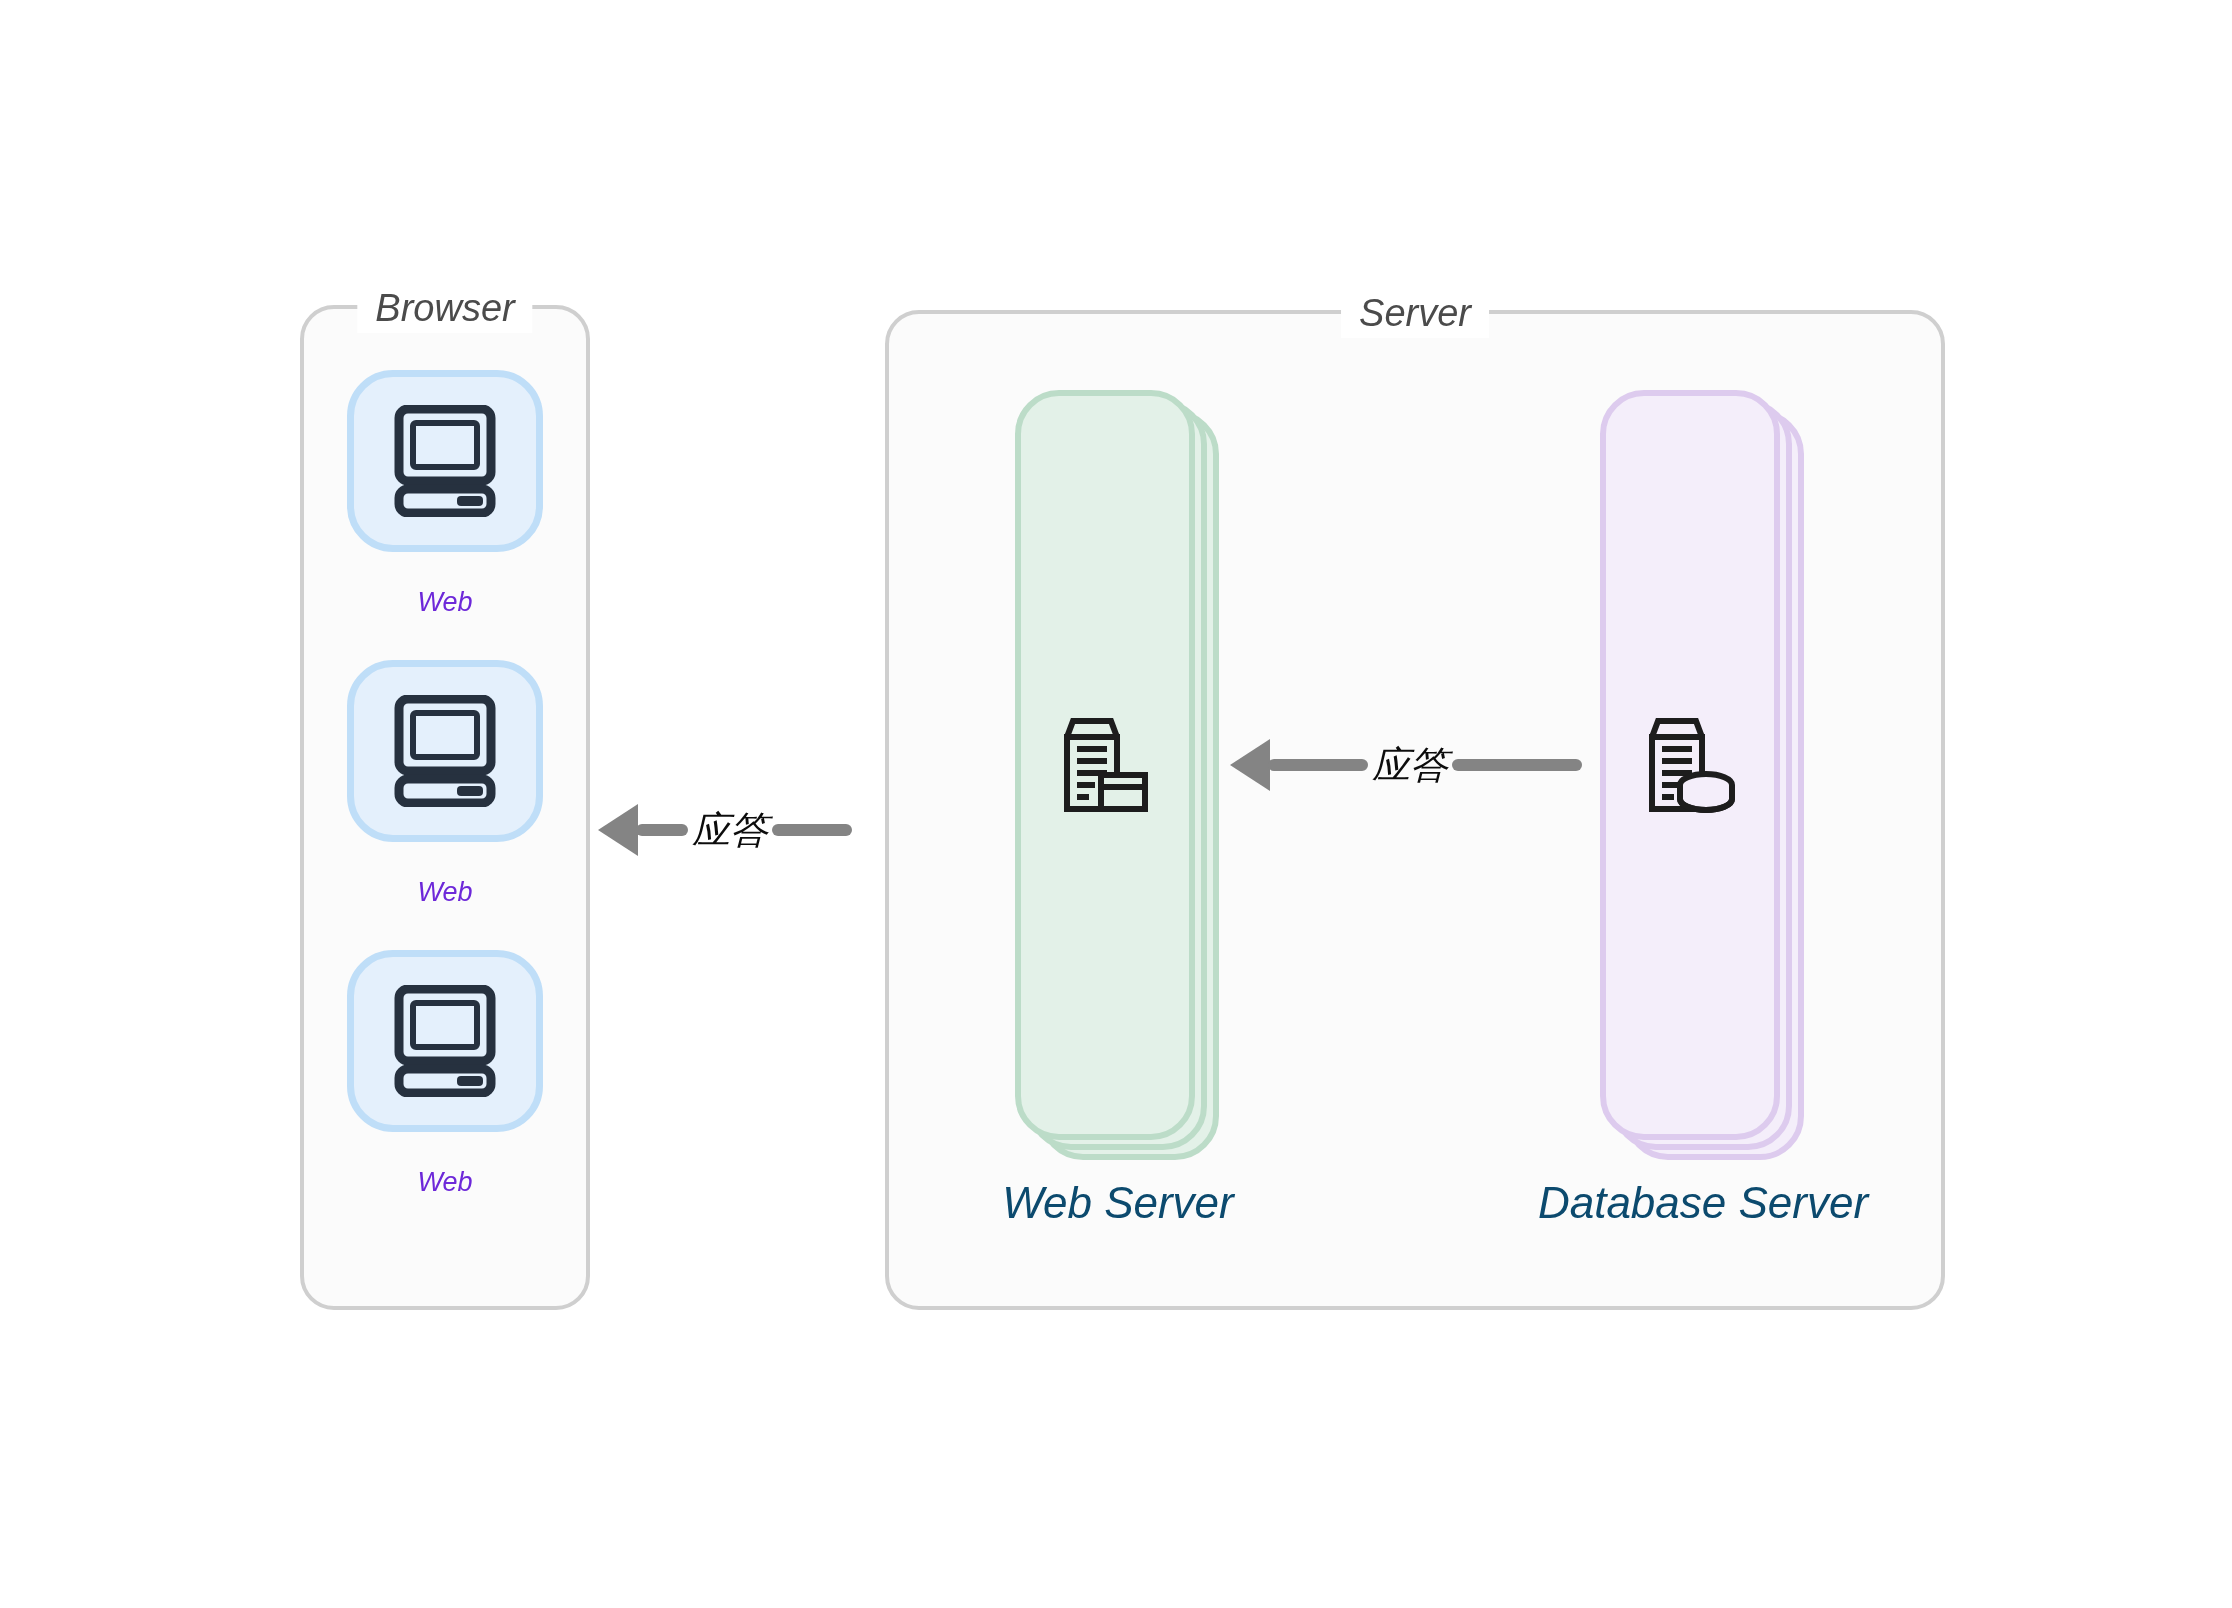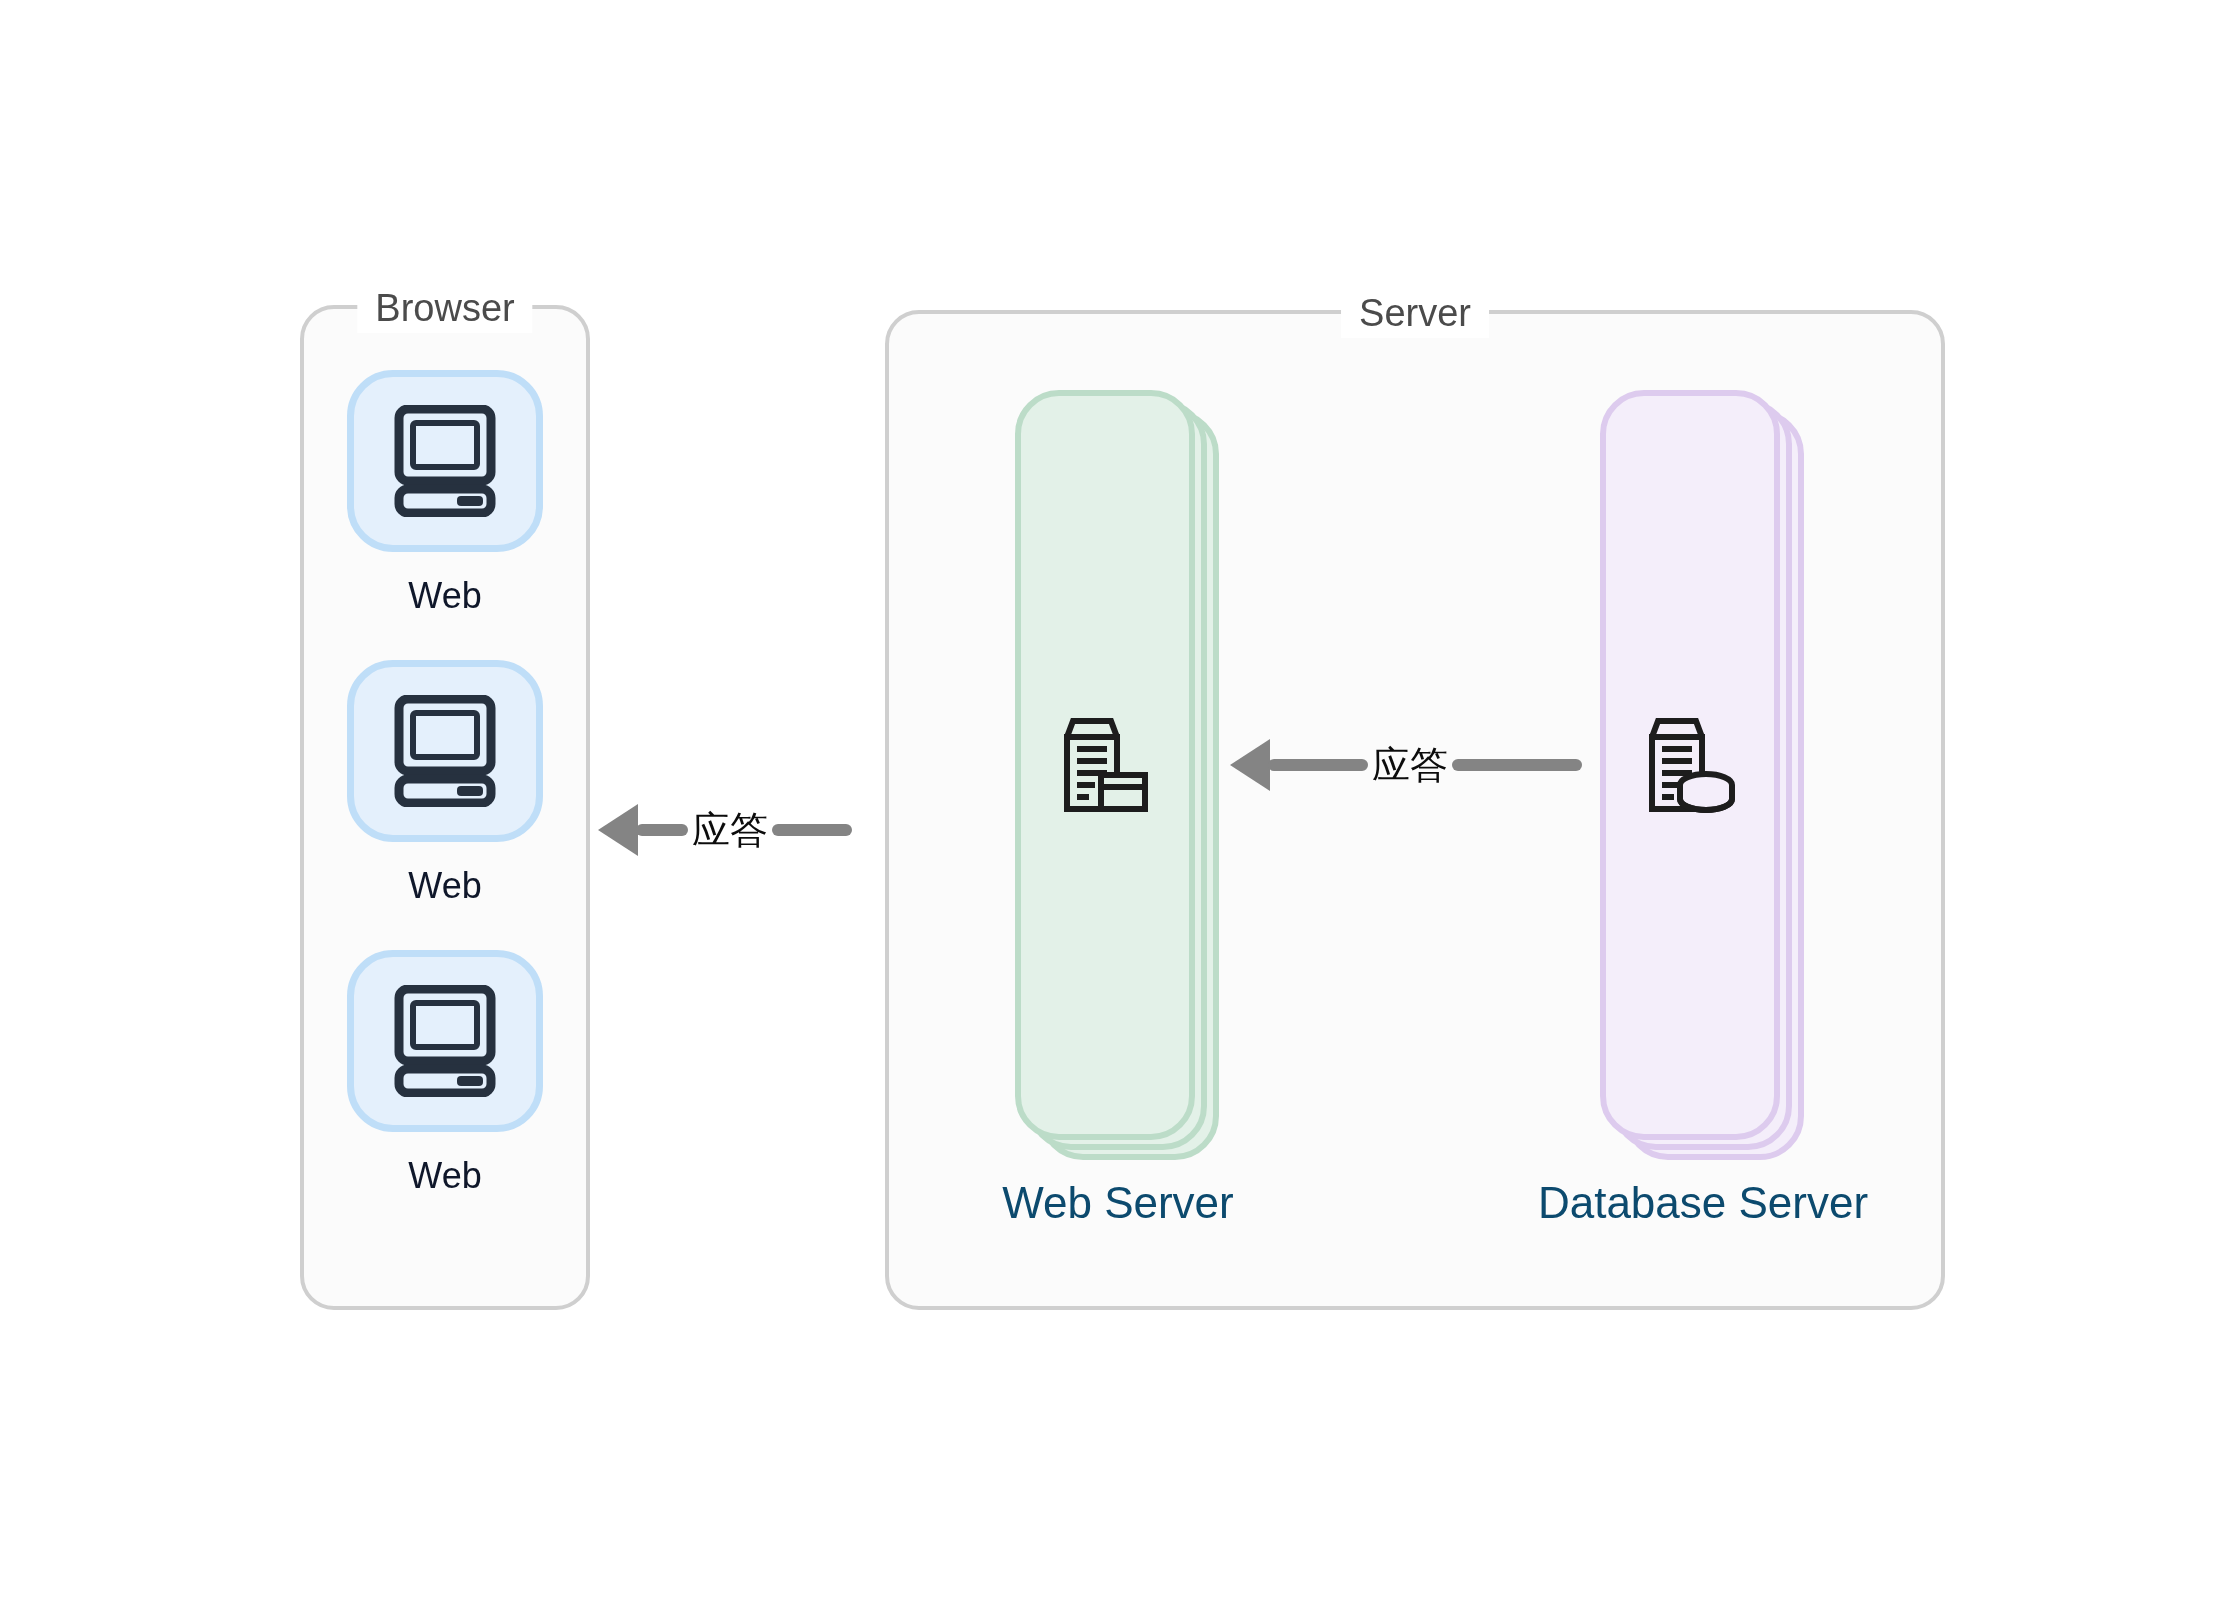--- a/index.html
+++ b/index.html
@@ -9,20 +9,21 @@
   }
   body {
     font-family: "Liberation Sans", "DejaVu Sans", sans-serif;
   }
   #canvas {
     position: relative;
     width: 2232px;
     height: 1608px;
     background: #ffffff;
     overflow: hidden;
+    font-style: italic;
   }
 
   
   .group {
     position: absolute;
     box-sizing: border-box;
     border: 4px solid #cfcfcf;
     border-radius: 34px;
     background: #fbfbfb;
   }
@@ -64,23 +65,23 @@
     margin: 0 auto;
     box-sizing: border-box;
     border-radius: 46px;
     background: #e4f0fc;
     border: 7px solid #bfdef8;
     display: flex;
     align-items: center;
     justify-content: center;
   }
   .client-label {
-    margin-top: 18px;
-    font-size: 36px;
-    color: #0f172a;
+    margin-top: 24px;
+    font-size: 27px;
+    color: #6d28d9;
     line-height: 52px;
   }
 
   
   .stack {
     position: absolute;
     width: 200px;
     height: 770px;
   }
   .stack .layer {

